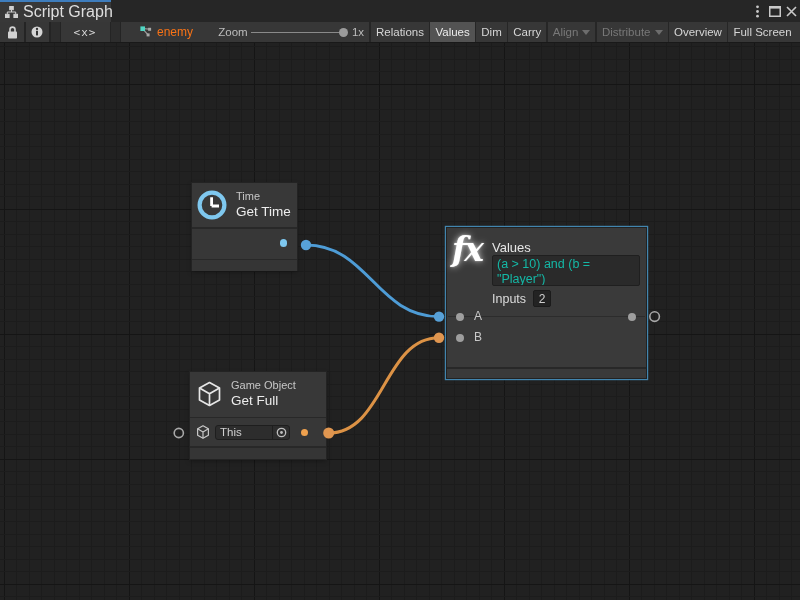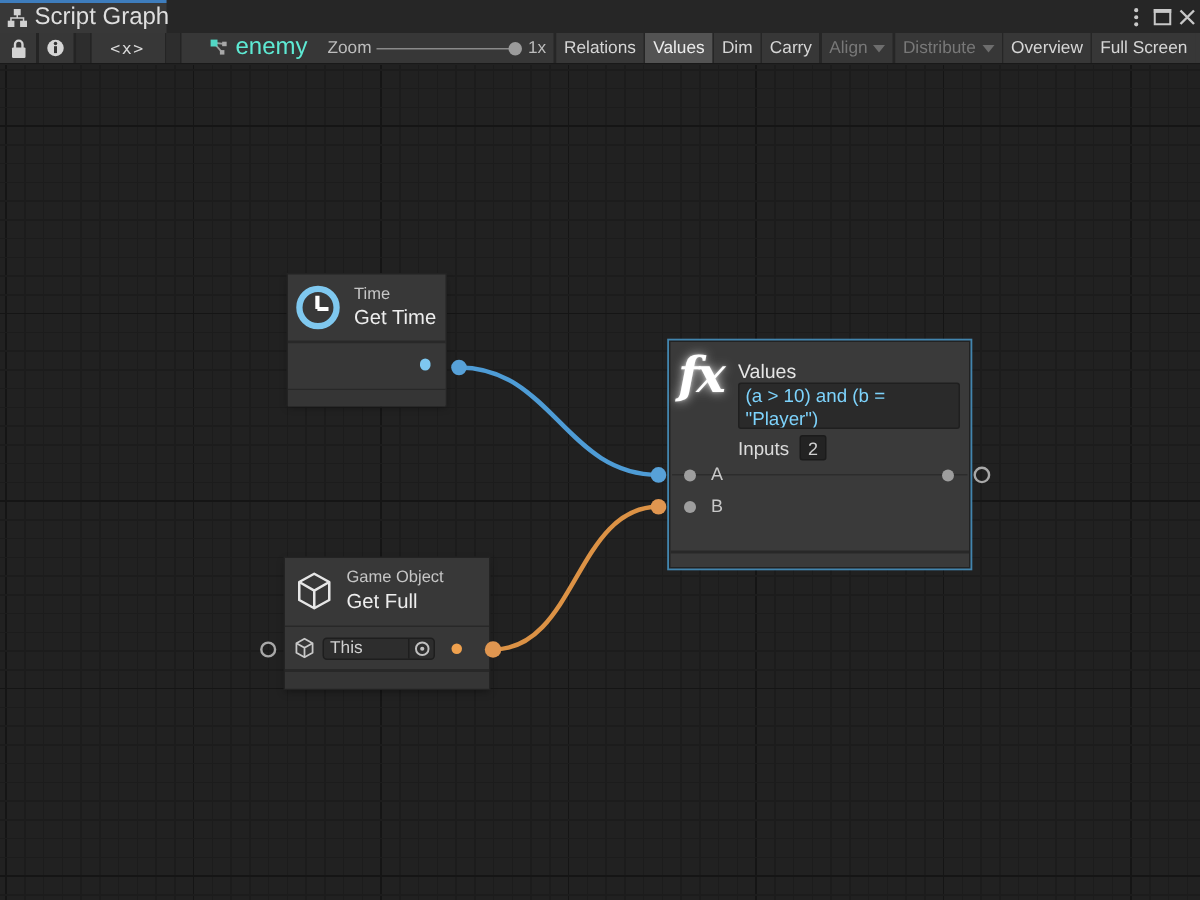--- a/index.html
+++ b/index.html
@@ -16,21 +16,21 @@
   .tab-label{margin-left:5px;font-size:16px;color:#DFDFDF;white-space:nowrap;}
   .winbtns{position:absolute;right:0;top:0;height:22px;display:flex;align-items:center;}
   .winbtn{width:17px;height:22px;display:flex;align-items:center;justify-content:center;}
 
   
   .toolbar{position:absolute;left:0;top:22px;width:800px;height:21px;background:#373737;
            border-bottom:1px solid #191919;box-sizing:border-box;}
   .tb-sep{position:absolute;top:0;width:1.5px;height:20px;background:#242424;}
   .tb-gap{position:absolute;top:0;height:20px;background:#2D2D2D;}
   .tb-tile{position:absolute;top:0;height:20px;display:flex;align-items:center;justify-content:center;}
-  .tb-label{font-size:16px;color:#5eead4;white-space:nowrap;}
+  .tb-label{font-size:12px;color:#f97316;white-space:nowrap;}
   .zoom-track{position:absolute;top:9.5px;height:1px;background:#8A8A8A;}
   .zoom-handle{position:absolute;width:9px;height:9px;border-radius:50%;background:#9B9B9B;top:5.5px;}
   .btnrow{position:absolute;left:371px;top:0;height:20px;display:flex;align-items:stretch;}
   .tb-btn{display:flex;align-items:center;white-space:nowrap;font-size:11.5px;color:#D6D6D6;
           padding:0 5px;background:#373737;}
   .tb-btn.active{background:#535353;color:#ECECEC;}
   .tb-btn.disabled{color:#787878;}
   .tb-btn .arrow{margin-left:4px;width:0;height:0;border-left:4px solid transparent;
                  border-right:4px solid transparent;border-top:5px solid #8a8a8a;}
   .tb-btn.disabled .arrow{border-top-color:#6d6d6d;}
@@ -58,21 +58,21 @@
 
   
   #node-formula{left:447px;top:185px;width:199px;height:150px;background:#3A3A3A;
     box-shadow:0 0 0 1px #222,0 0 0 2.2px #4285AE;}
   #node-formula .fx{position:absolute;left:5px;top:2px;font-family:"DejaVu Serif","Liberation Serif",serif;
     font-style:italic;font-weight:bold;font-size:33px;color:#FFFFFF;letter-spacing:-2px;
     text-shadow:0 0 7px rgba(255,255,255,.75),0 0 2px rgba(255,255,255,.5);}
   #node-formula .ftitle{position:absolute;left:45px;top:12px;font-size:13px;color:#E6E6E6;}
   #node-formula .fbox{position:absolute;left:45px;top:27px;width:148px;height:31px;box-sizing:border-box;
     background:#2A2A2A;border:1px solid #1F1F1F;border-radius:2px;padding:1px 4px;
-    font-size:12.5px;line-height:14.5px;color:#7dd3fc;overflow:hidden;}
+    font-size:12.5px;line-height:14.5px;color:#14b8a6;overflow:hidden;}
   #node-formula .irow{position:absolute;left:45px;top:62px;display:flex;align-items:center;}
   #node-formula .ilabel{font-size:12.5px;color:#DCDCDC;margin-right:7px;}
   #node-formula .ibox{width:16px;height:15px;background:#232323;border:1px solid #1B1B1B;border-radius:2px;
     font-size:12px;color:#CFCFCF;display:flex;align-items:center;justify-content:center;}
   #node-formula .rowline{position:absolute;left:1px;right:1px;top:88px;height:1px;background:#2C2C2C;}
   #node-formula .plabel{position:absolute;font-size:12px;color:#C8C8C8;}
   #node-formula .ftline{position:absolute;left:0;right:0;top:139px;height:1.5px;background:#282828;}
 
   
   #node-getname{left:190px;top:328.5px;width:136px;height:87px;}

